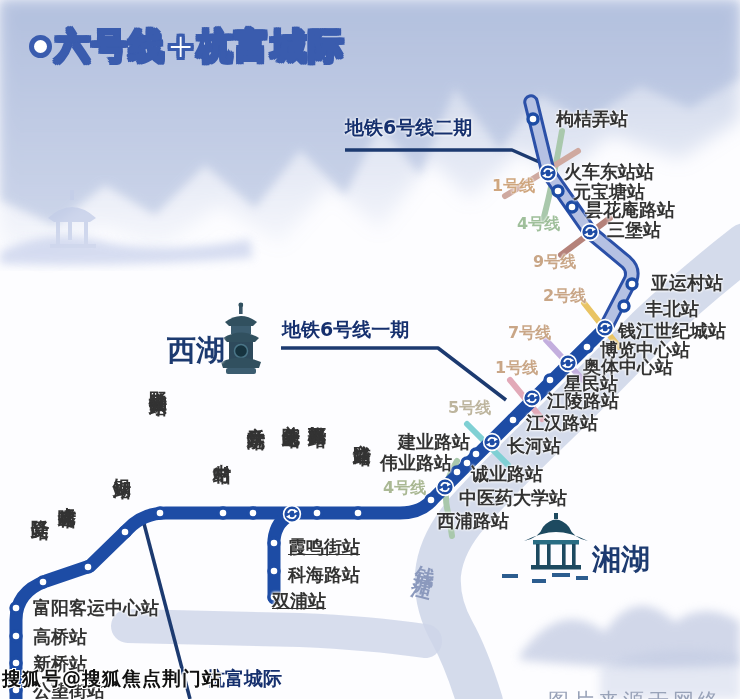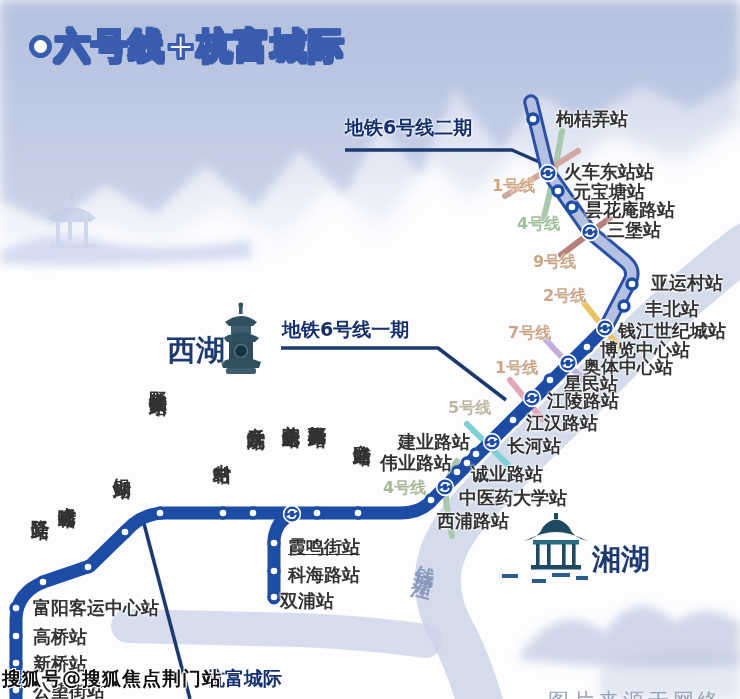--- a/index.html
+++ b/index.html
@@ -217,21 +217,21 @@
 <div class="st v" style="left:56px;top:492px;">虎啸杏站</div>
 <div class="st v" style="left:29px;top:505px;">受降站</div>
 
 <div class="st" style="left:33px;top:608px;">富阳客运中心站</div>
 <div class="st" style="left:33px;top:637px;">高桥站</div>
 <div class="st" style="left:33px;top:664px;">新桥站</div>
 <div class="st" style="left:33px;top:691px;">公望街站</div>
 
 <div class="st" style="left:288px;top:547px;text-decoration:underline;">霞鸣街站</div>
 <div class="st" style="left:288px;top:575px;">科海路站</div>
-<div class="st" style="left:280px;top:601px;">双浦站</div>
+<div class="st" style="left:272px;top:601px;text-decoration:underline;">双浦站</div>
 
 <div class="lnlabel tan2" style="left:492px;top:186px;">1号线</div>
 <div class="lnlabel green" style="left:517px;top:224px;">4号线</div>
 <div class="lnlabel tan" style="left:533px;top:262px;">9号线</div>
 <div class="lnlabel tan" style="left:543px;top:296px;">2号线</div>
 <div class="lnlabel tan" style="left:508px;top:333px;">7号线</div>
 <div class="lnlabel tan" style="left:495px;top:368px;">1号线</div>
 <div class="lnlabel tan-gray" style="left:448px;top:408px;">5号线</div>
 <div class="lnlabel gray-green" style="left:383px;top:488px;">4号线</div>
 

